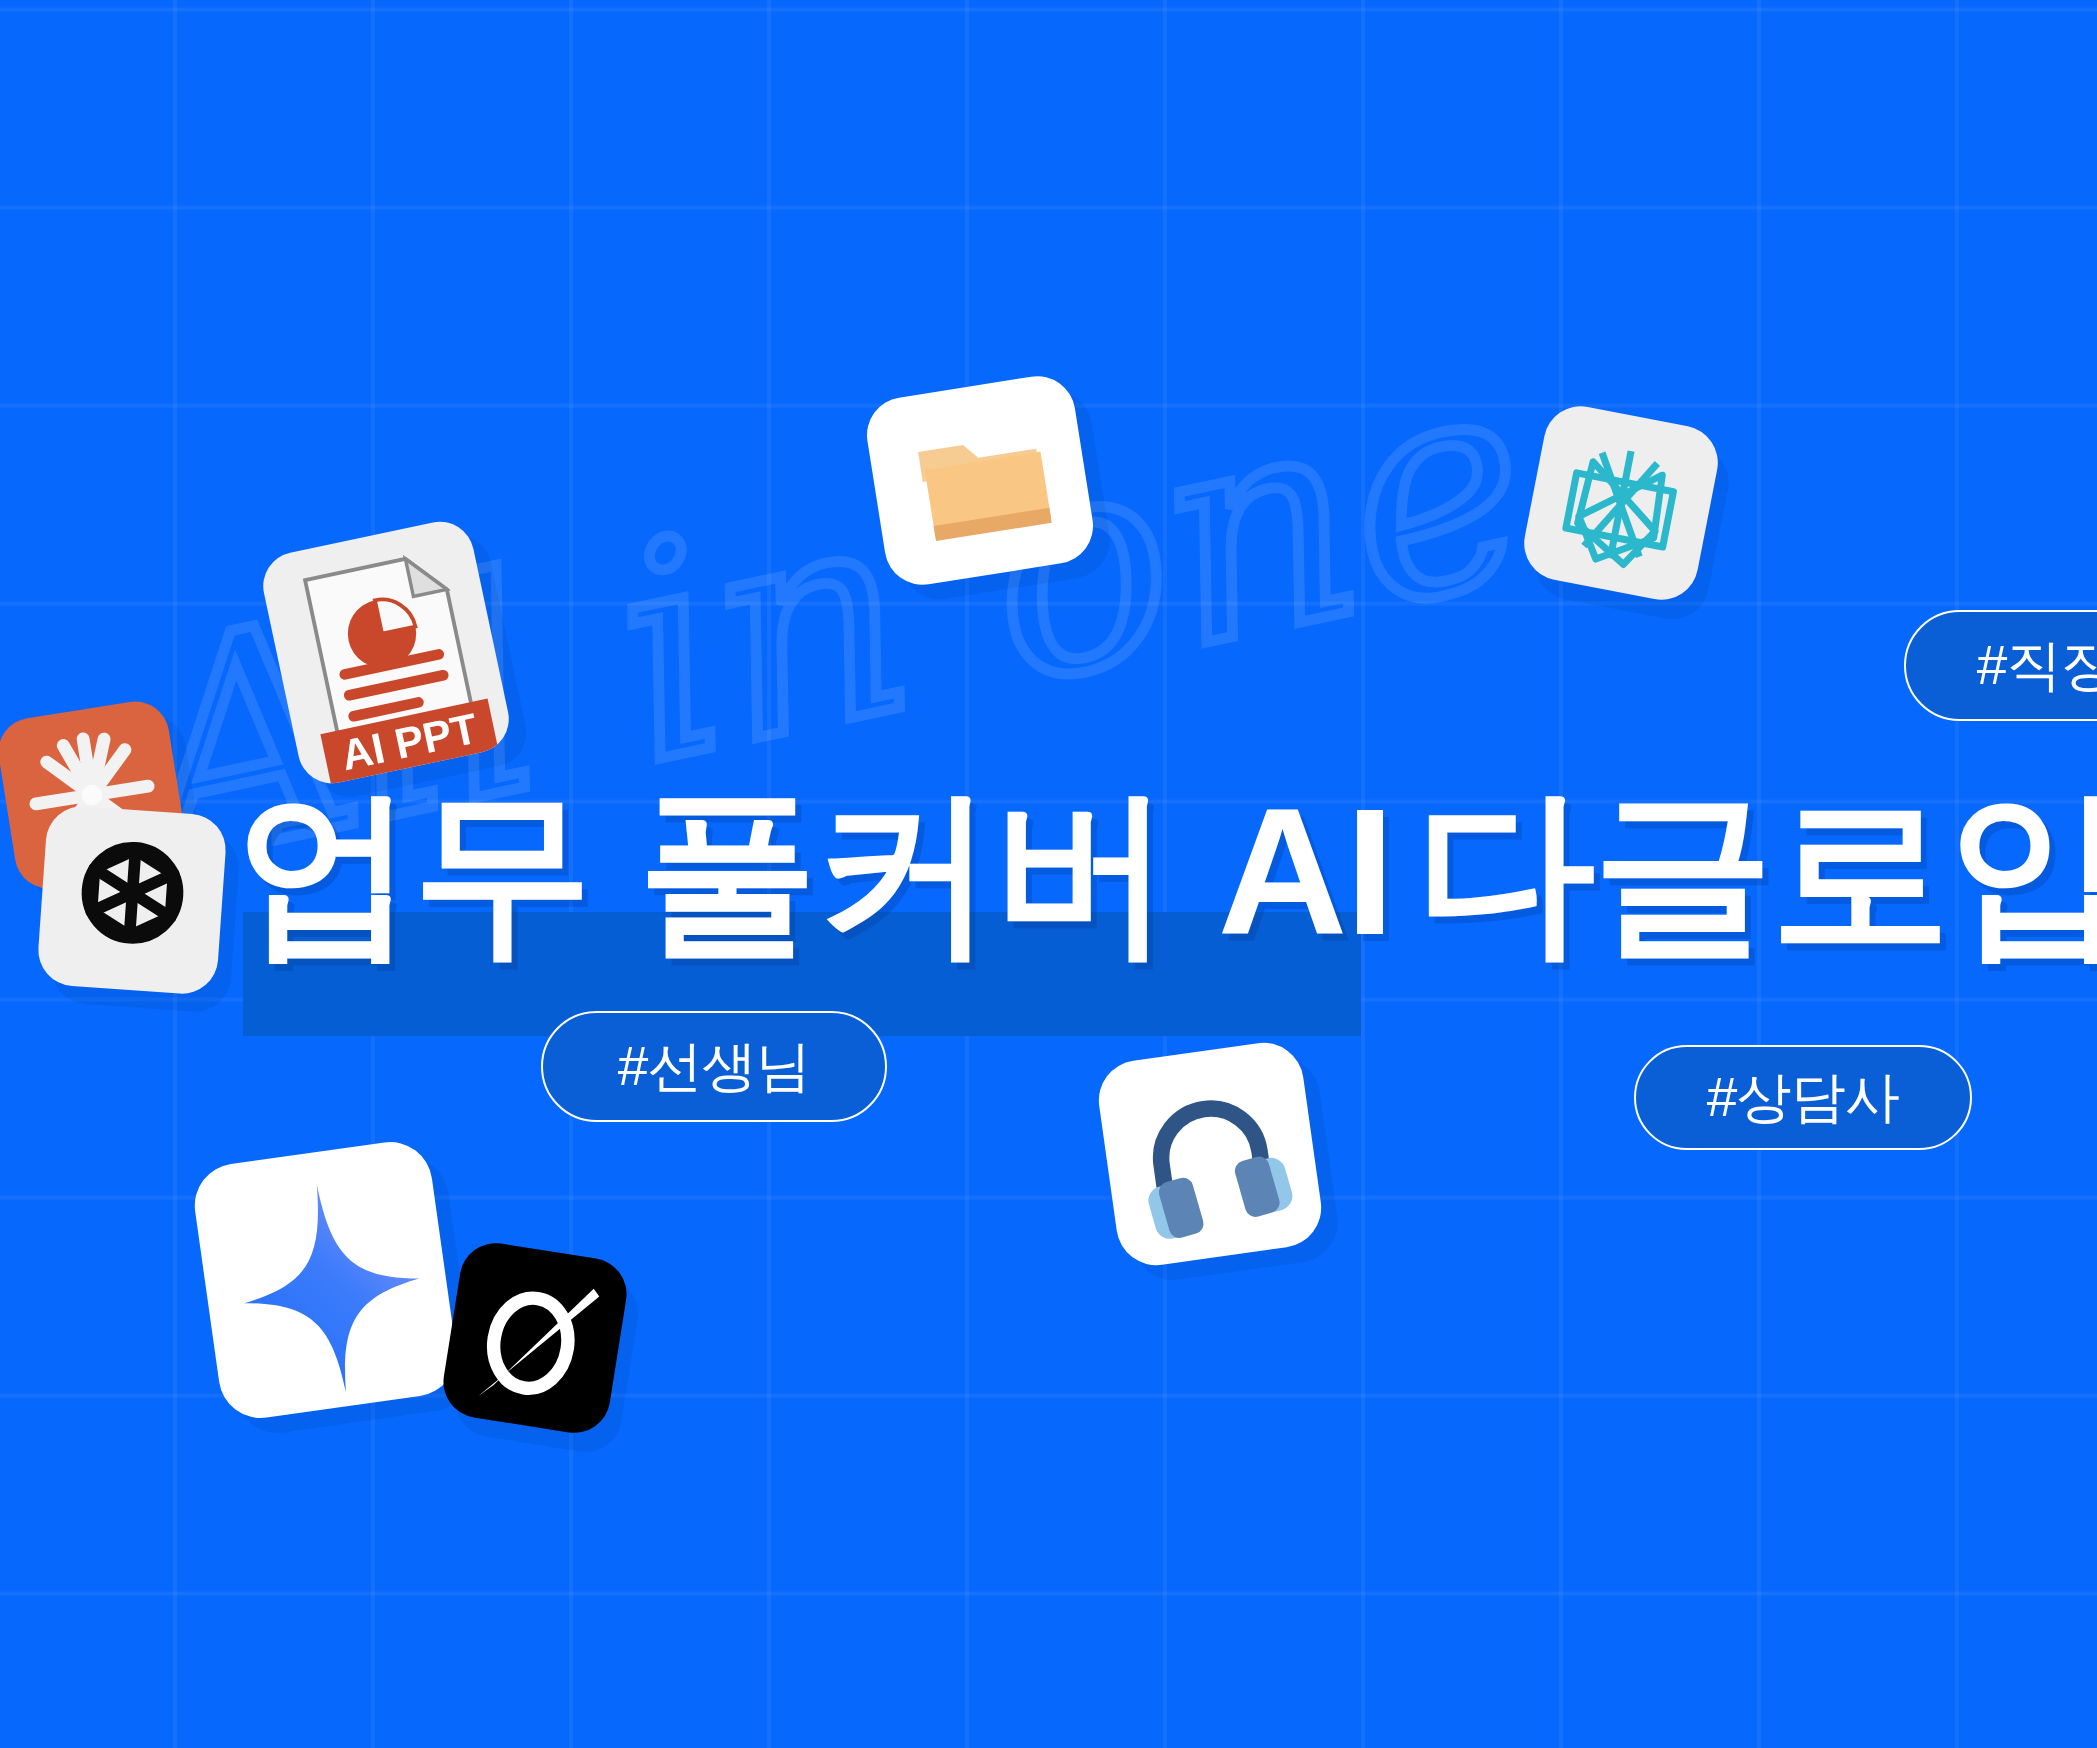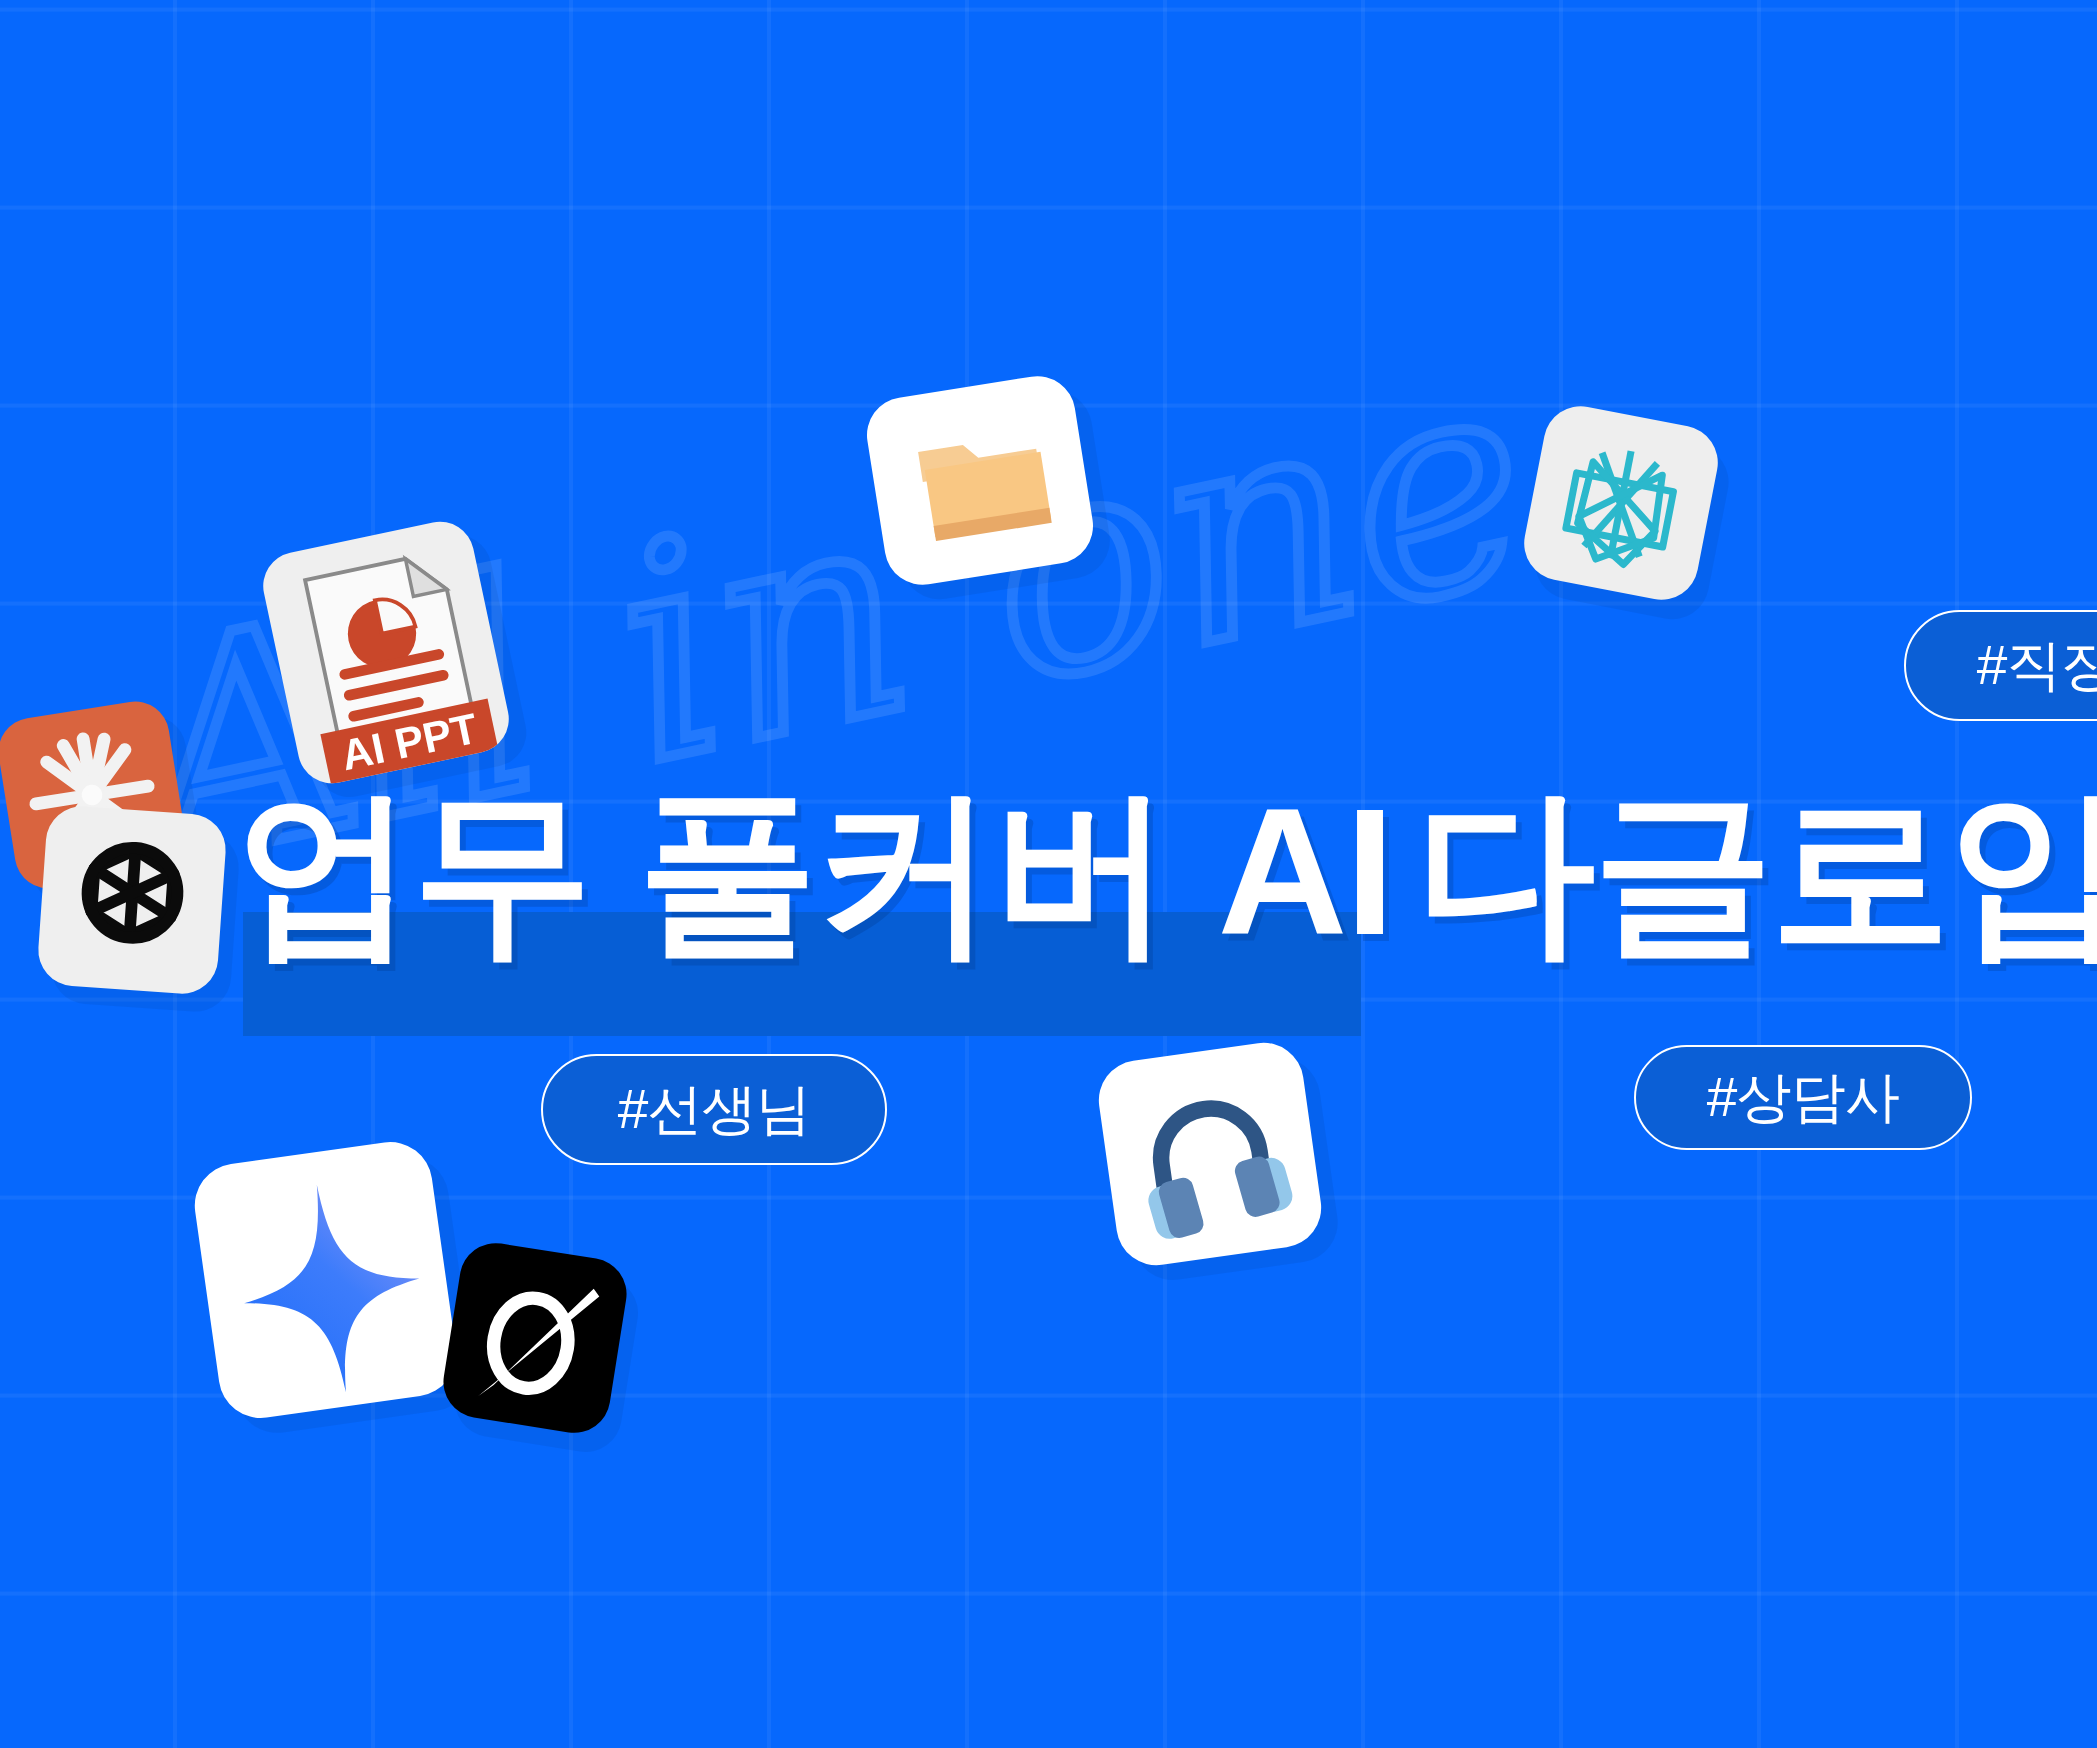--- a/index.html
+++ b/index.html
@@ -69,21 +69,21 @@
     border:2.9px solid #FFFFFF;
     border-radius:419px;
     color:#FFFFFF;
     display:flex; align-items:center; justify-content:center;
     font-size:55px;
     font-weight:500;
     letter-spacing:-0.8px;
     font-family:"Liberation Sans", sans-serif;
   }
   #pill-jikjangin { left:1904px; top:610px; width:338px;  height:111px; }
-  #pill-seonsaengnim { left:541px; top:1011px; width:346px; height:111px;margin-top:43px; }
+  #pill-seonsaengnim { left:541px; top:1011px; width:346px; height:111px; }
   #pill-sangdamsa { left:1634px; top:1045px; width:338px;  height:105px; }
 
   
   .card {
     position:absolute;
     border-radius:39px;
     box-shadow:14.3px 17px 0 rgba(2,46,120,0.10);
     overflow:hidden;
   }
   .card svg { display:block; width:100%; height:100%; }

